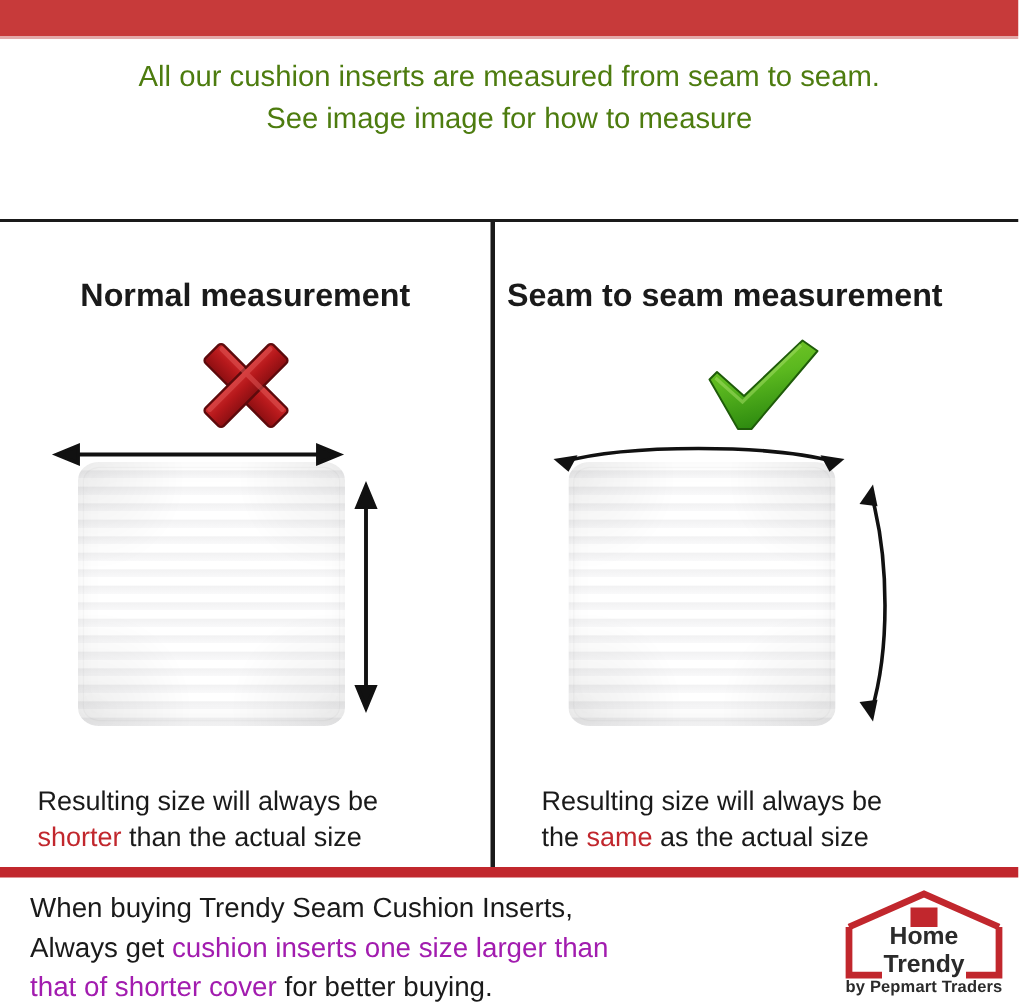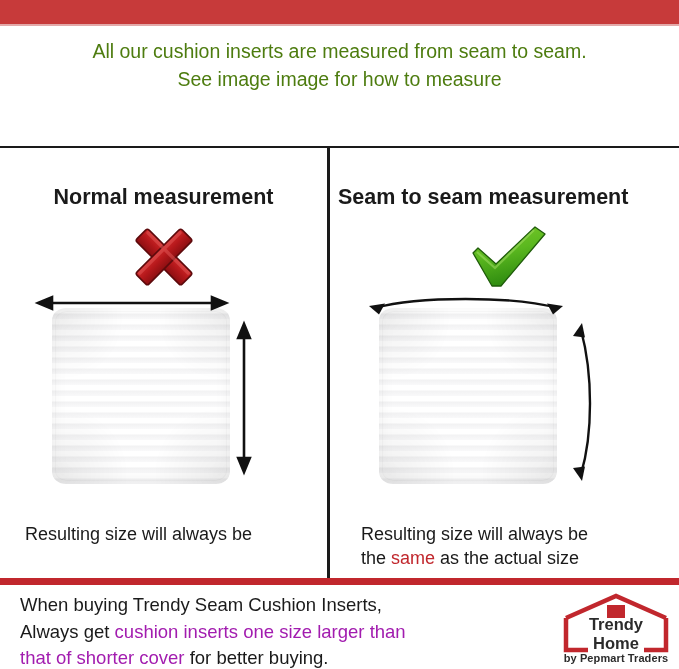--- a/index.html
+++ b/index.html
@@ -207,20 +207,21 @@
 
           <line x1="244" y1="38" x2="244" y2="170"></line>
           <polygon points="244,30 238.2,44 249.8,44"></polygon>
           <polygon points="244,178 238.2,164 249.8,164"></polygon>
         </g>
       </svg>
     </div>
 
     <div class="caption">
       <div>Resulting size will always be</div>
+      <div><span class="hl">shorter</span><span> than the actual size</span></div>
     </div>
   </div>
 
   <div class="panel panel-right">
 
     <div class="panel-head">Seam to seam measurement</div>
 
     <div class="mark">
       <svg width="86" height="68" viewBox="0 0 86 68">
         <defs>
@@ -272,19 +273,19 @@
 
       <path d="M6,26 L56,4 L106,26" fill="none" stroke="#c1272d" stroke-width="4.5" stroke-linejoin="miter"></path>
 
       <path d="M6,26 L6,58 L28,58" fill="none" stroke="#c1272d" stroke-width="4.5"></path>
 
       <path d="M106,26 L106,58 L84,58" fill="none" stroke="#c1272d" stroke-width="4.5"></path>
 
       <rect x="47" y="13" width="18" height="13" fill="#c1272d"></rect>
     </svg>
     <div class="logo-text">
+      <div>Home</div>
       <div>Trendy</div>
-      <div>Home</div>
     </div>
     <div class="logo-sub">by Pepmart Traders</div>
   </div>
 
 </div>
 
 </body></html>

